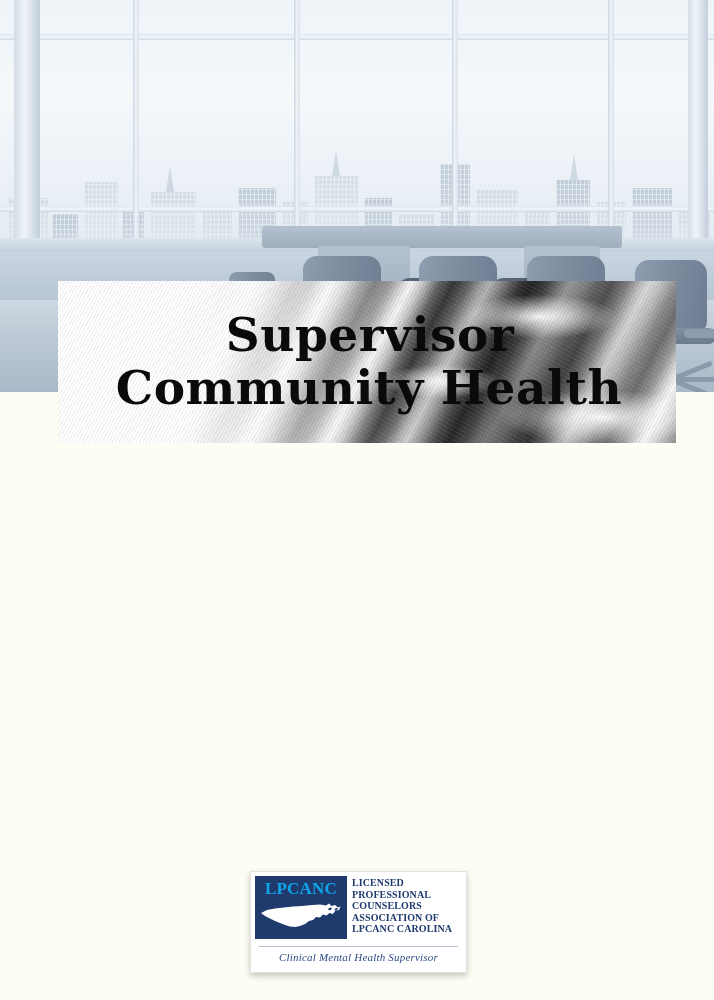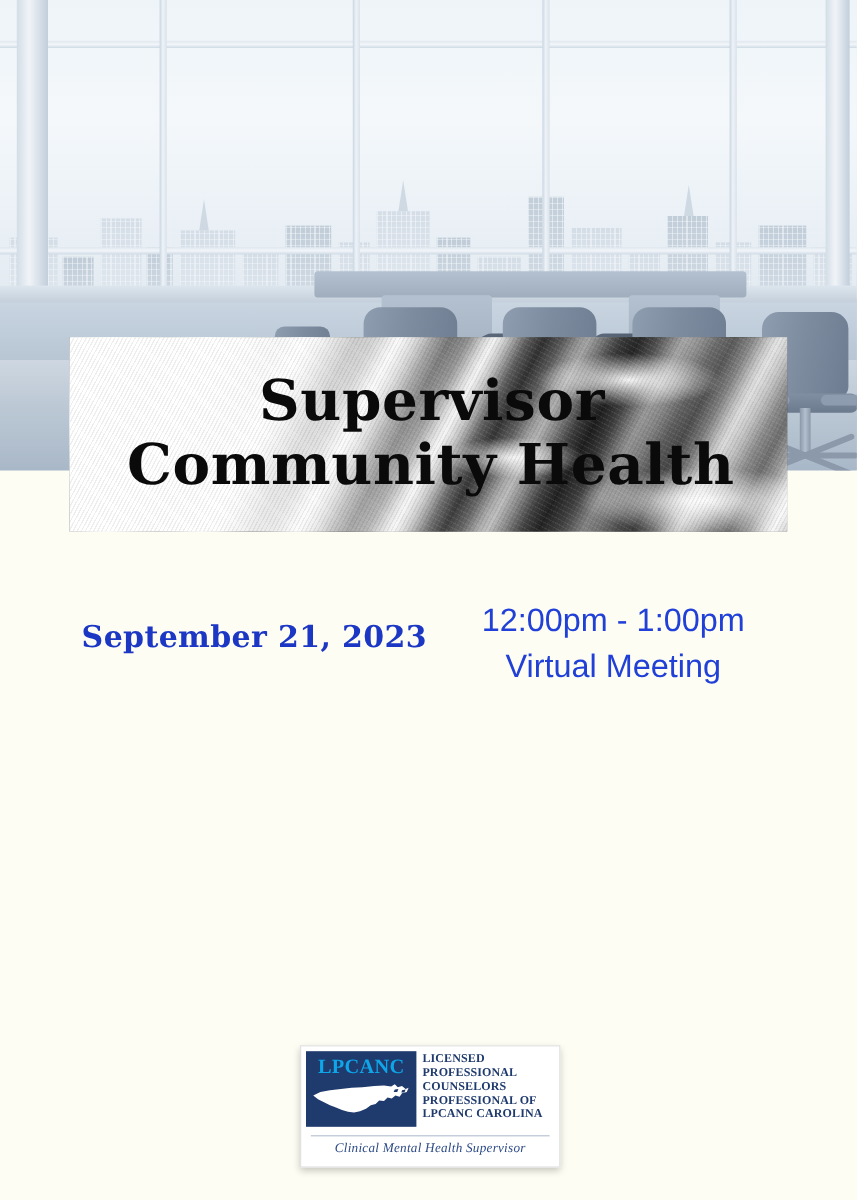--- a/index.html
+++ b/index.html
@@ -176,20 +176,21 @@
     overflow: hidden;
     background:
       radial-gradient(ellipse 120px 34px at 78% 22%, rgba(255,255,255,.95), rgba(255,255,255,0) 65%),
       radial-gradient(ellipse 90px 26px at 62% 62%, rgba(255,255,255,.9), rgba(255,255,255,0) 65%),
       radial-gradient(ellipse 150px 40px at 88% 84%, rgba(255,255,255,.95), rgba(255,255,255,0) 68%),
       repeating-linear-gradient(118deg,
         #2f2f2f 0px, #6f6f6f 14px, #cfcfcf 26px, #f4f4f4 33px,
         #bdbdbd 44px, #5e5e5e 58px, #323232 70px),
       linear-gradient(110deg, #ffffff 0%, #f2f2f2 22%, #9a9a9a 48%, #3c3c3c 72%, #8f8f8f 100%);
     background-blend-mode: screen, screen, screen, overlay, normal;
+    padding-left: 20px;
   }
   .banner-wash {
     position: absolute;
     inset: 0;
     background: linear-gradient(100deg,
       rgba(255,255,255,.97) 0%,
       rgba(255,255,255,.90) 24%,
       rgba(255,255,255,.38) 42%,
       rgba(255,255,255,.05) 56%,
       rgba(255,255,255,.02) 72%,
@@ -461,47 +462,40 @@
 
   <div class="banner">
     <div class="banner-wash"></div>
     <div class="banner-grain"></div>
     <div class="banner-title">
       <span class="l1">Supervisor</span>
       <span class="l2">Community Health</span>
     </div>
   </div>
 
-  <div class="meta-row">
-    <div class="date">September 21, 2023</div>
-    <div class="timeblock">
-      <div>12:00pm - 1:00pm</div>
-      <div>Virtual Meeting</div>
-    </div>
-  </div>
 
 
   <div class="logo-wrap">
     <div class="logo-top">
       <div class="logo-mark">
         <div class="lpcanc">LPCANC</div>
         <svg class="nc" viewBox="0 0 164 60">
           <path fill="#ffffff" d="M2,22 L14,16 L30,13 L48,11 L66,9 L84,8 L104,6 L120,5 L132,7
             L138,3 L143,8 L150,6 L156,11 L161,9 L158,16 L150,18 L146,24 L139,22 L133,27
             L126,25 L120,31 L112,30 L106,36 L98,38 L90,44 L80,48 L70,50 L60,49 L50,46
             L40,42 L30,38 L20,33 L10,28 Z"></path>
           <path fill="#1f3a6d" d="M138,12 L144,11 L142,16 L136,16 Z"></path>
           <path fill="#1f3a6d" d="M150,13 L156,12 L154,17 L149,17 Z"></path>
         </svg>
       </div>
       <div class="logo-words">
         <div>LICENSED</div>
         <div>PROFESSIONAL</div>
         <div>COUNSELORS</div>
-        <div>PROFESSIONAL OF</div>
+        <div>ASSOCIATION OF</div>
         <div>LPCANC CAROLINA</div>
       </div>
     </div>
     <div class="logo-rule"></div>
     <div class="logo-tag">Clinical Mental Health Supervisor</div>
   </div>
 
 </div>
 
 </body></html>

